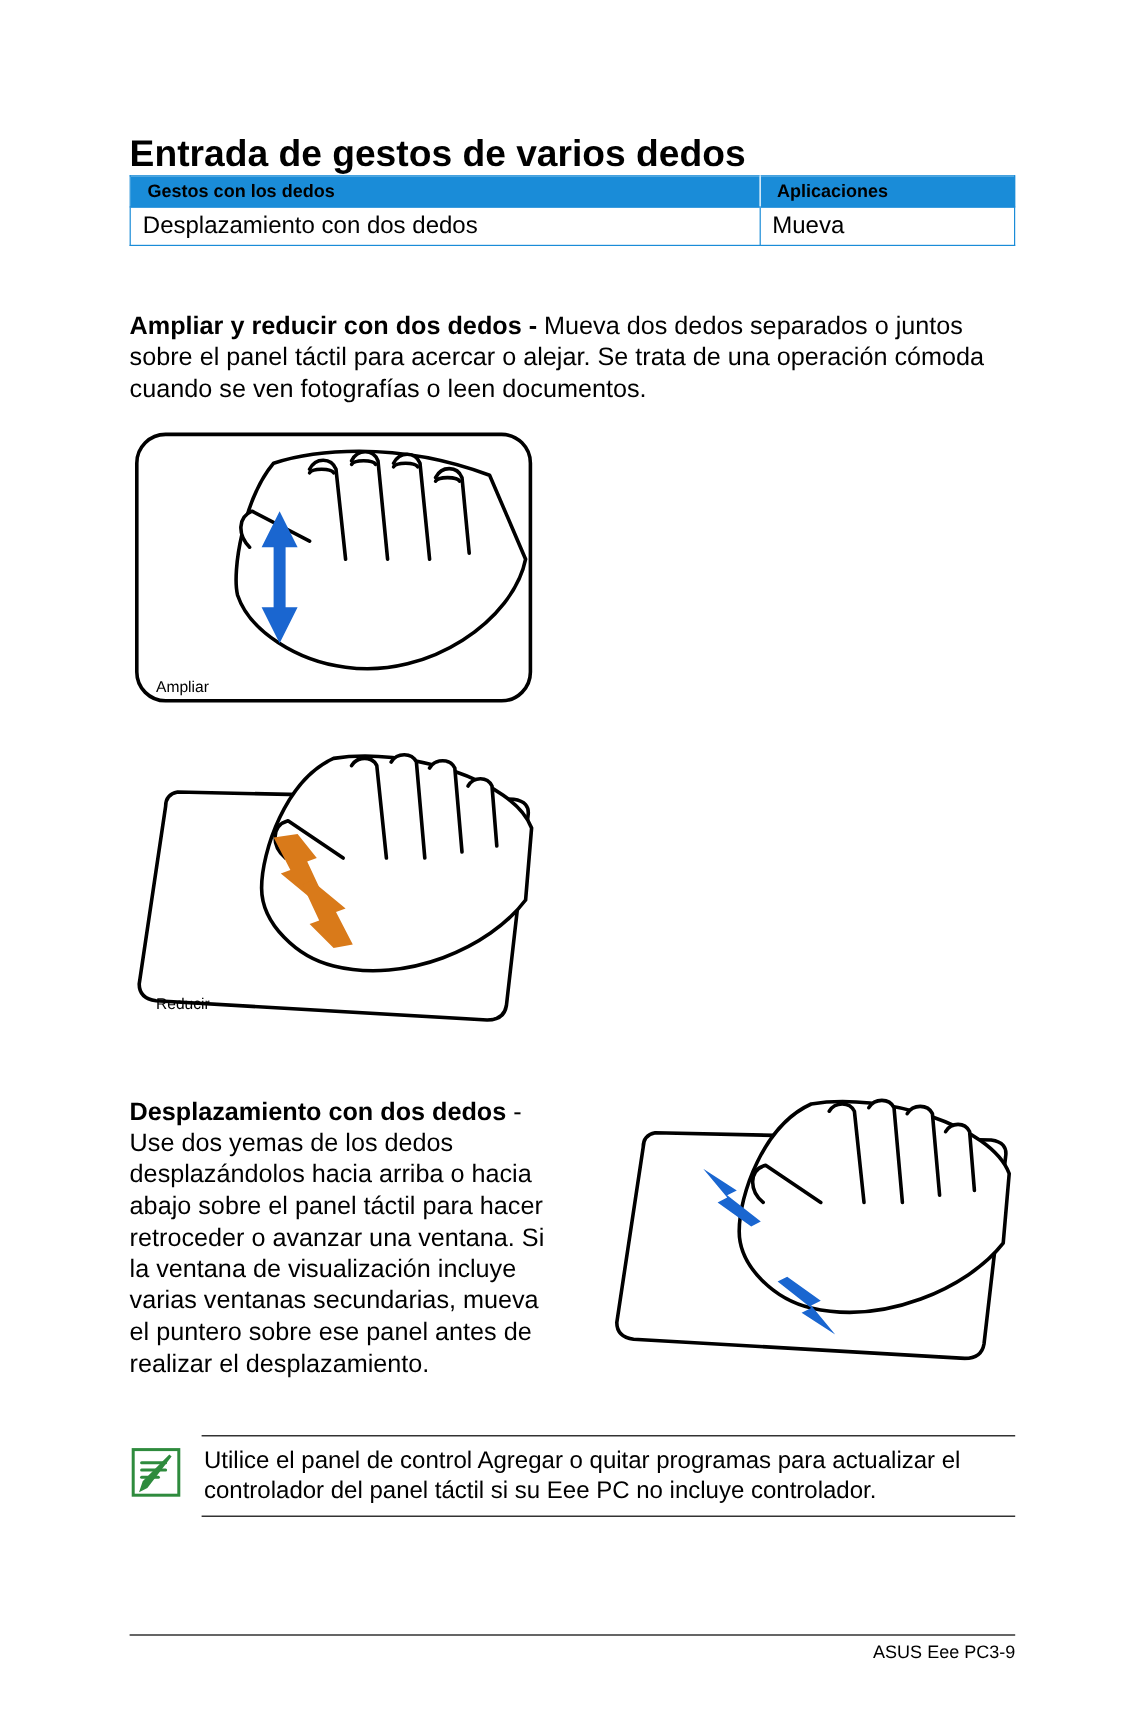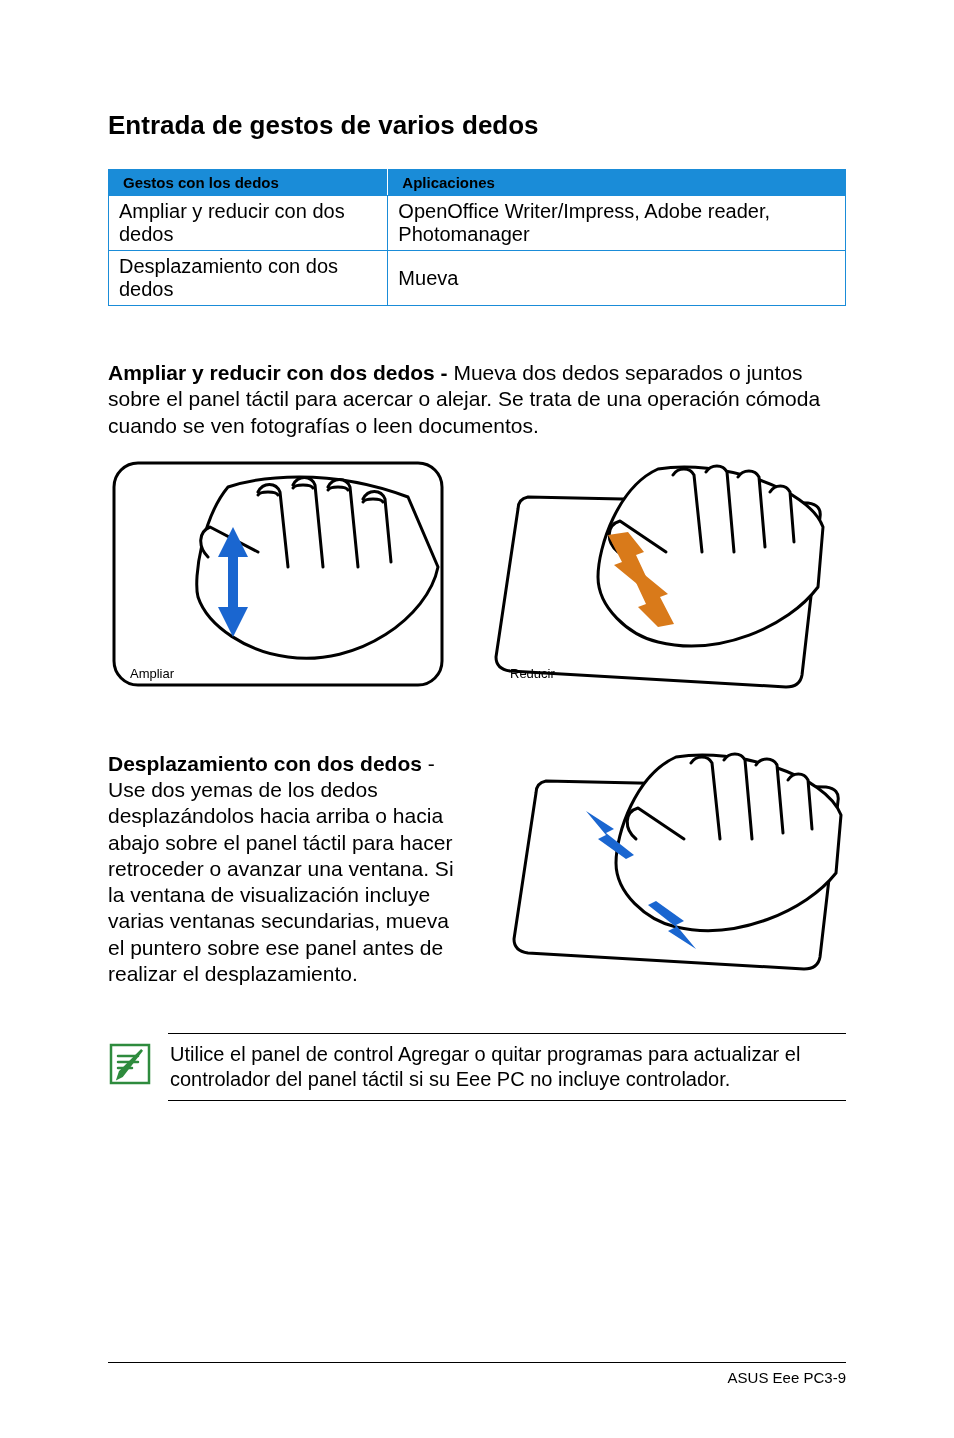--- a/index.html
+++ b/index.html
@@ -1,26 +1,26 @@
 <!DOCTYPE html>
 <html><head>
 <meta charset="utf-8">
 <style>
   * { margin: 0; padding: 0; box-sizing: border-box; }
   html, body { width: 954px; height: 1438px; background: #fff; font-family: "Segoe UI", "Myriad Pro", Arial, sans-serif; color: #000; }
   .page { width: 954px; height: 1438px; position: relative; padding: 110px 108px 0 108px; }
-  h1 { font-size: 26px; font-weight: 700; margin-bottom: 28px; }
+  h1 { font-size: 31px; font-weight: 700; }
   table { width: 100%; border-collapse: collapse; margin-bottom: 54px; }
   th { background: #1a8cd8; color: #000000; font-size: 15px; font-weight: 700; text-align: left; padding: 4px 14px; border: 1px solid #1a8cd8; }
   th:first-child { border-right: 1px solid #fff; }
   td { font-size: 20px; padding: 4px 10px; border: 1px solid #1a8cd8; border-top: none; }
   tr.row2 td { border-top: 1px solid #aaa; }
   .para { font-size: 21px; line-height: 1.25; margin-bottom: 18px; }
   .bold { font-weight: 700; margin-top: 29px; }
-  .row { display: flex; gap: 40px; margin-bottom: 70px; }
+  .row { display: flex; gap: 40px; margin-bottom: 70px; flex-direction: column; }
   .figbox { width: 340px; position: relative; }
   .figbox svg { display: block; }
   .caption { font-size: 13px; margin-top: -26px; margin-left: 22px; position: relative; }
   .twofig { display: flex; align-items: flex-start; gap: 36px; margin-bottom: 28px; }
   .leftcol { flex: 1; }
   .rightcol { width: 340px; }
   .note { display: flex; align-items: flex-start; gap: 18px; border-top: 1px solid #000; border-bottom: 1px solid #000; padding: 8px 0 8px 0; margin-top: 24px; margin-left: 60px; }
   .note-icon { flex: 0 0 44px; margin-left: -60px; }
   .note-text { font-size: 20px; line-height: 1.25; }
   .footer { position: absolute; bottom: 52px; left: 108px; right: 108px; display: flex; justify-content: flex-end; border-top: 1px solid #000; padding-top: 6px; font-size: 15px; }
@@ -33,24 +33,20 @@
   <h1>Entrada de gestos de varios dedos</h1>
 
   <table>
     <thead>
       <tr>
         <th>Gestos con los dedos</th>
         <th>Aplicaciones</th>
       </tr>
     </thead>
     <tbody>
-      <tr>
-        <td>Ampliar y reducir con dos dedos</td>
-        <td>OpenOffice Writer/Impress, Adobe reader, Photomanager</td>
-      </tr>
       <tr class="row2">
         <td>Desplazamiento con dos dedos</td>
         <td>Mueva</td>
       </tr>
     </tbody>
   </table>
 
   <p class="para">
     <span class="bold">Ampliar y reducir con dos dedos - </span><span>Mueva dos dedos separados o juntos sobre el panel táctil para acercar o alejar. Se trata de una operación cómoda cuando se ven fotografías o leen documentos.</span>
   </p>

